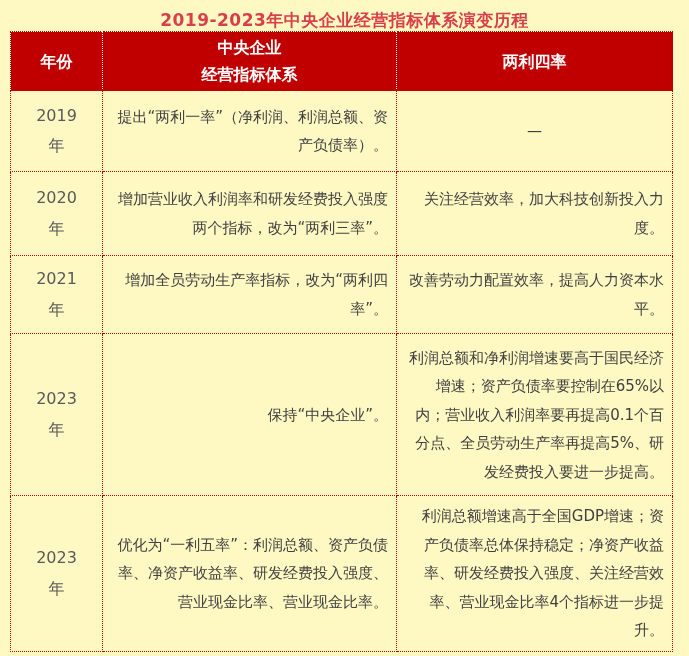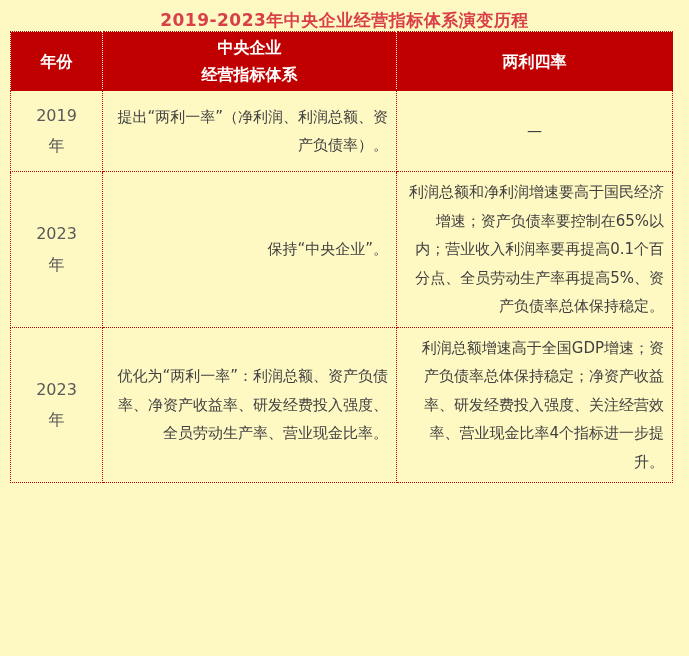--- a/index.html
+++ b/index.html
@@ -104,31 +104,43 @@
     </thead>
     <tbody>
 
       <tr>
         <td class="year-cell">2019
 年</td>
         <td class="text-cell">提出“两利一率”（净利润、利润总额、资产负债率）。</td>
         <td class="text-cell center">—</td>
       </tr>
 
+      <tr>
+        <td class="year-cell">2020
+年</td>
+        <td class="text-cell">增加营业收入利润率和研发经费投入强度两个指标，改为“两利三率”。</td>
+        <td class="text-cell">关注经营效率，加大科技创新投入力度。</td>
+      </tr>
 
+      <tr>
+        <td class="year-cell">2021
+年</td>
+        <td class="text-cell">增加全员劳动生产率指标，改为“两利四率”。</td>
+        <td class="text-cell">改善劳动力配置效率，提高人力资本水平。</td>
+      </tr>
 
       <tr>
         <td class="year-cell">2023
 年</td>
         <td class="text-cell">保持“中央企业”。</td>
-        <td class="text-cell">利润总额和净利润增速要高于国民经济增速；资产负债率要控制在65%以内；营业收入利润率要再提高0.1个百分点、全员劳动生产率再提高5%、资产负债率总体保持稳定。</td>
+        <td class="text-cell">利润总额和净利润增速要高于国民经济增速；资产负债率要控制在65%以内；营业收入利润率要再提高0.1个百分点、全员劳动生产率再提高5%、研发经费投入要进一步提高。</td>
       </tr>
 
       <tr>
         <td class="year-cell">2023
 年</td>
-        <td class="text-cell">优化为“两利一率”：利润总额、资产负债率、净资产收益率、研发经费投入强度、全员劳动生产率、营业现金比率。</td>
+        <td class="text-cell">优化为“一利五率”：利润总额、资产负债率、净资产收益率、研发经费投入强度、营业现金比率、营业现金比率。</td>
         <td class="text-cell">利润总额增速高于全国GDP增速；资产负债率总体保持稳定；净资产收益率、研发经费投入强度、关注经营效率、营业现金比率4个指标进一步提升。</td>
       </tr>
 
     </tbody>
   </table>
 </div>
 
 </body></html>

